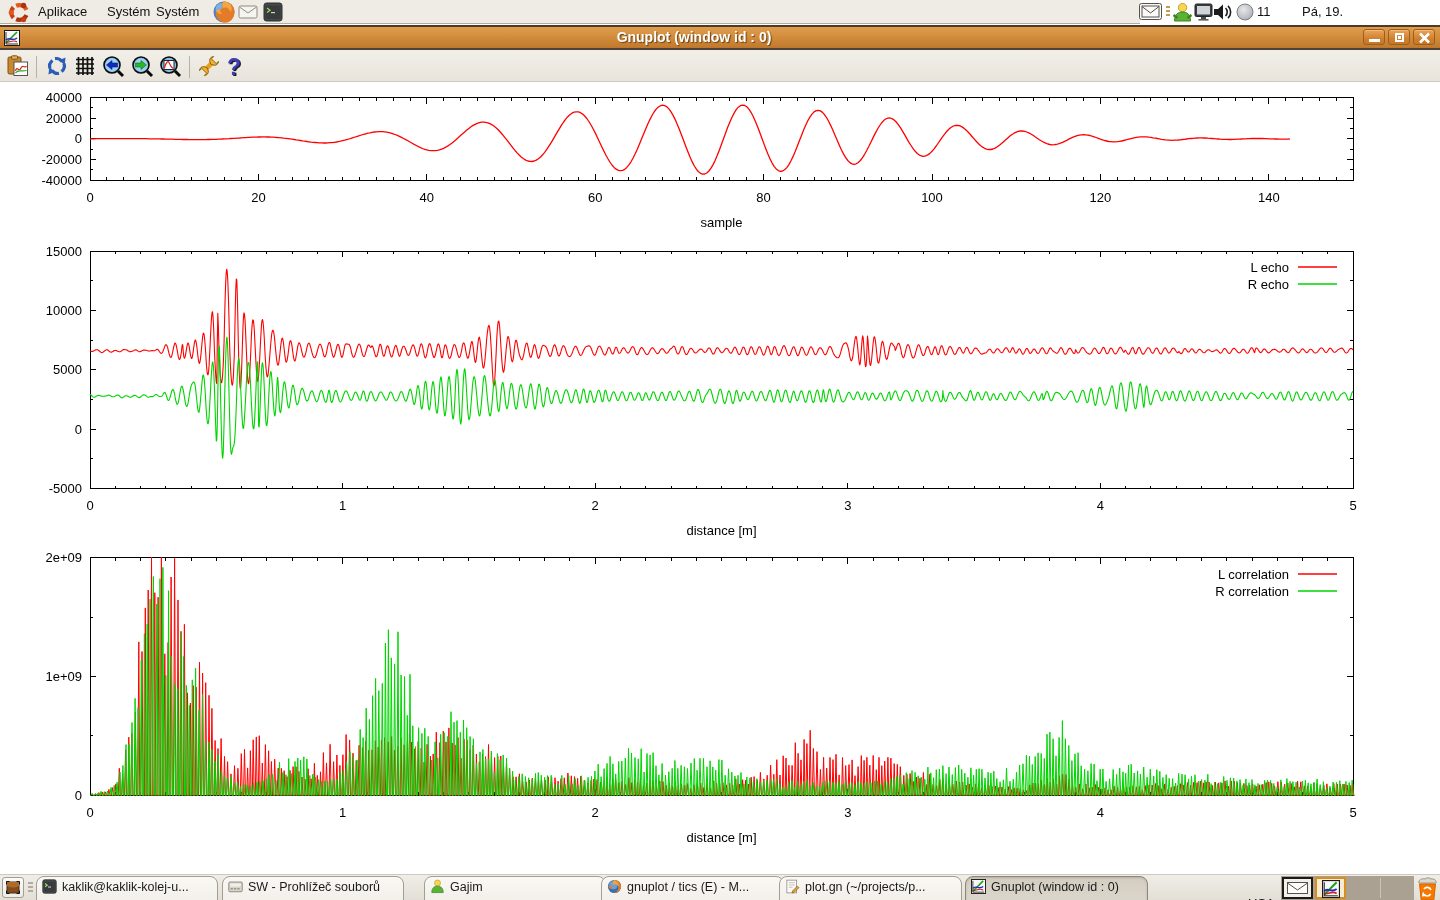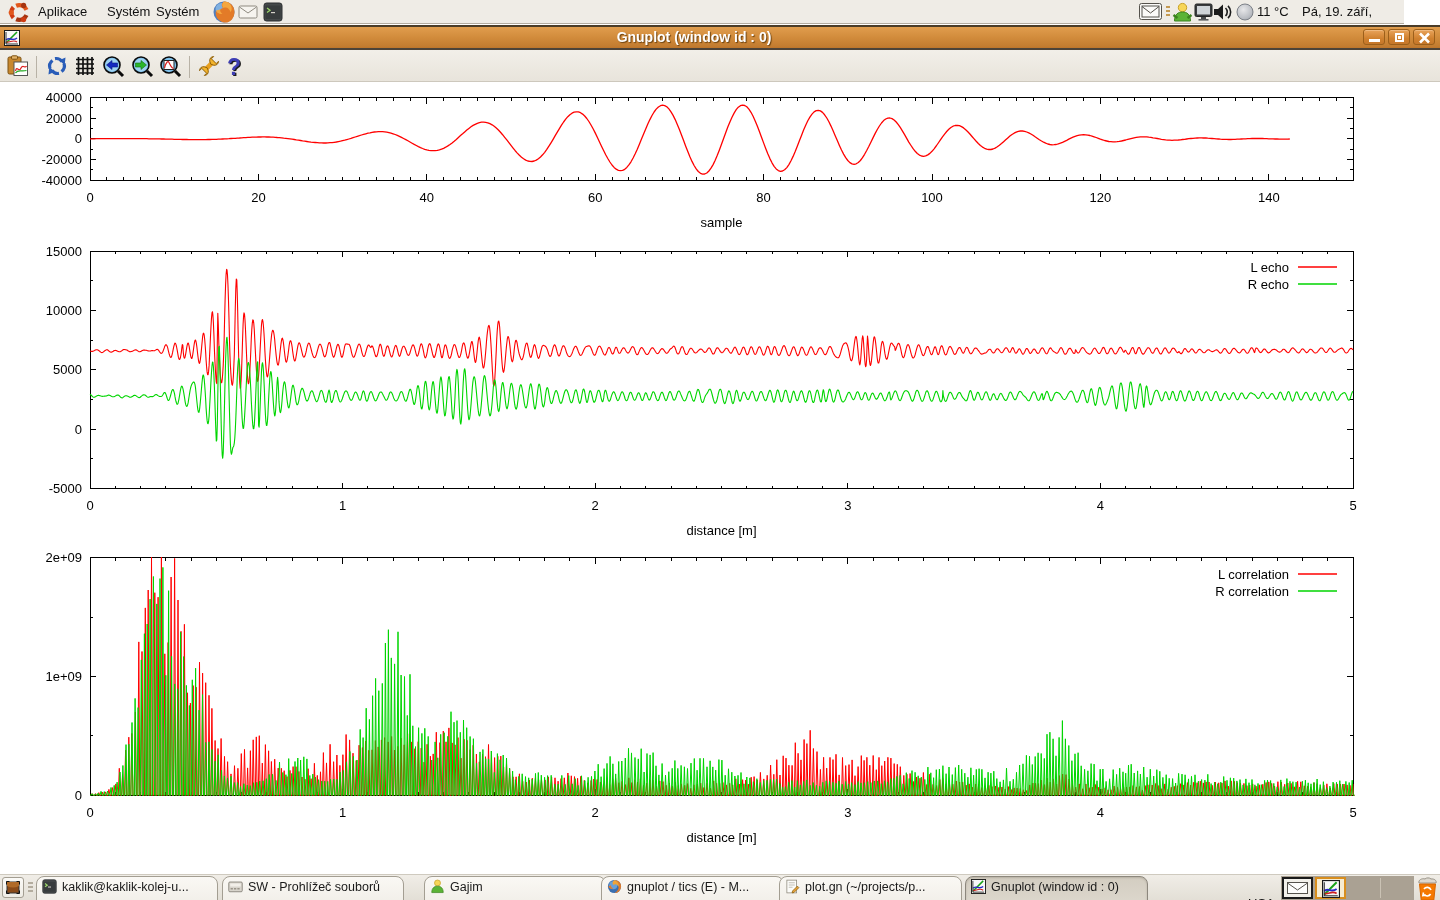--- a/index.html
+++ b/index.html
@@ -1,18 +1,18 @@
 <!DOCTYPE html>
 <html><head><meta charset="utf-8">
 <style>
 html,body{margin:0;padding:0;width:1440px;height:900px;overflow:hidden;
  font-family:"Liberation Sans",sans-serif;background:#fff}
 *{box-sizing:border-box}
 .abs{position:absolute}
-#panel{position:absolute;left:0;top:0;width:1404px;height:24px;
+#panel{position:absolute;left:0;top:0;width:1140px;height:24px;
  background:#efece6;border-bottom:1px solid #b3aca2}
 .menu{position:absolute;top:0;height:24px;line-height:24px;font-size:13px;color:#111}
 #titlebar{position:absolute;left:0;top:25px;width:1440px;height:23px;
  background:linear-gradient(#e09d4e,#d28c3c 48%,#c27b2f 95%,#bc7429);
  border-top:2px solid #4a3c28}
 #title{position:absolute;left:0;top:2px;width:1388px;text-align:center;
  font-size:14px;font-weight:bold;color:#fff;text-shadow:1px 1px 1px #6b4210}
 .wbtn{position:absolute;top:1.5px;width:22px;height:16px;border-radius:3px;
  background:linear-gradient(#e9a45c,#d0812f 60%,#c5772a);
  border:1px solid #9c5f1a;box-shadow:inset 0 1px 0 #f0b97e}

